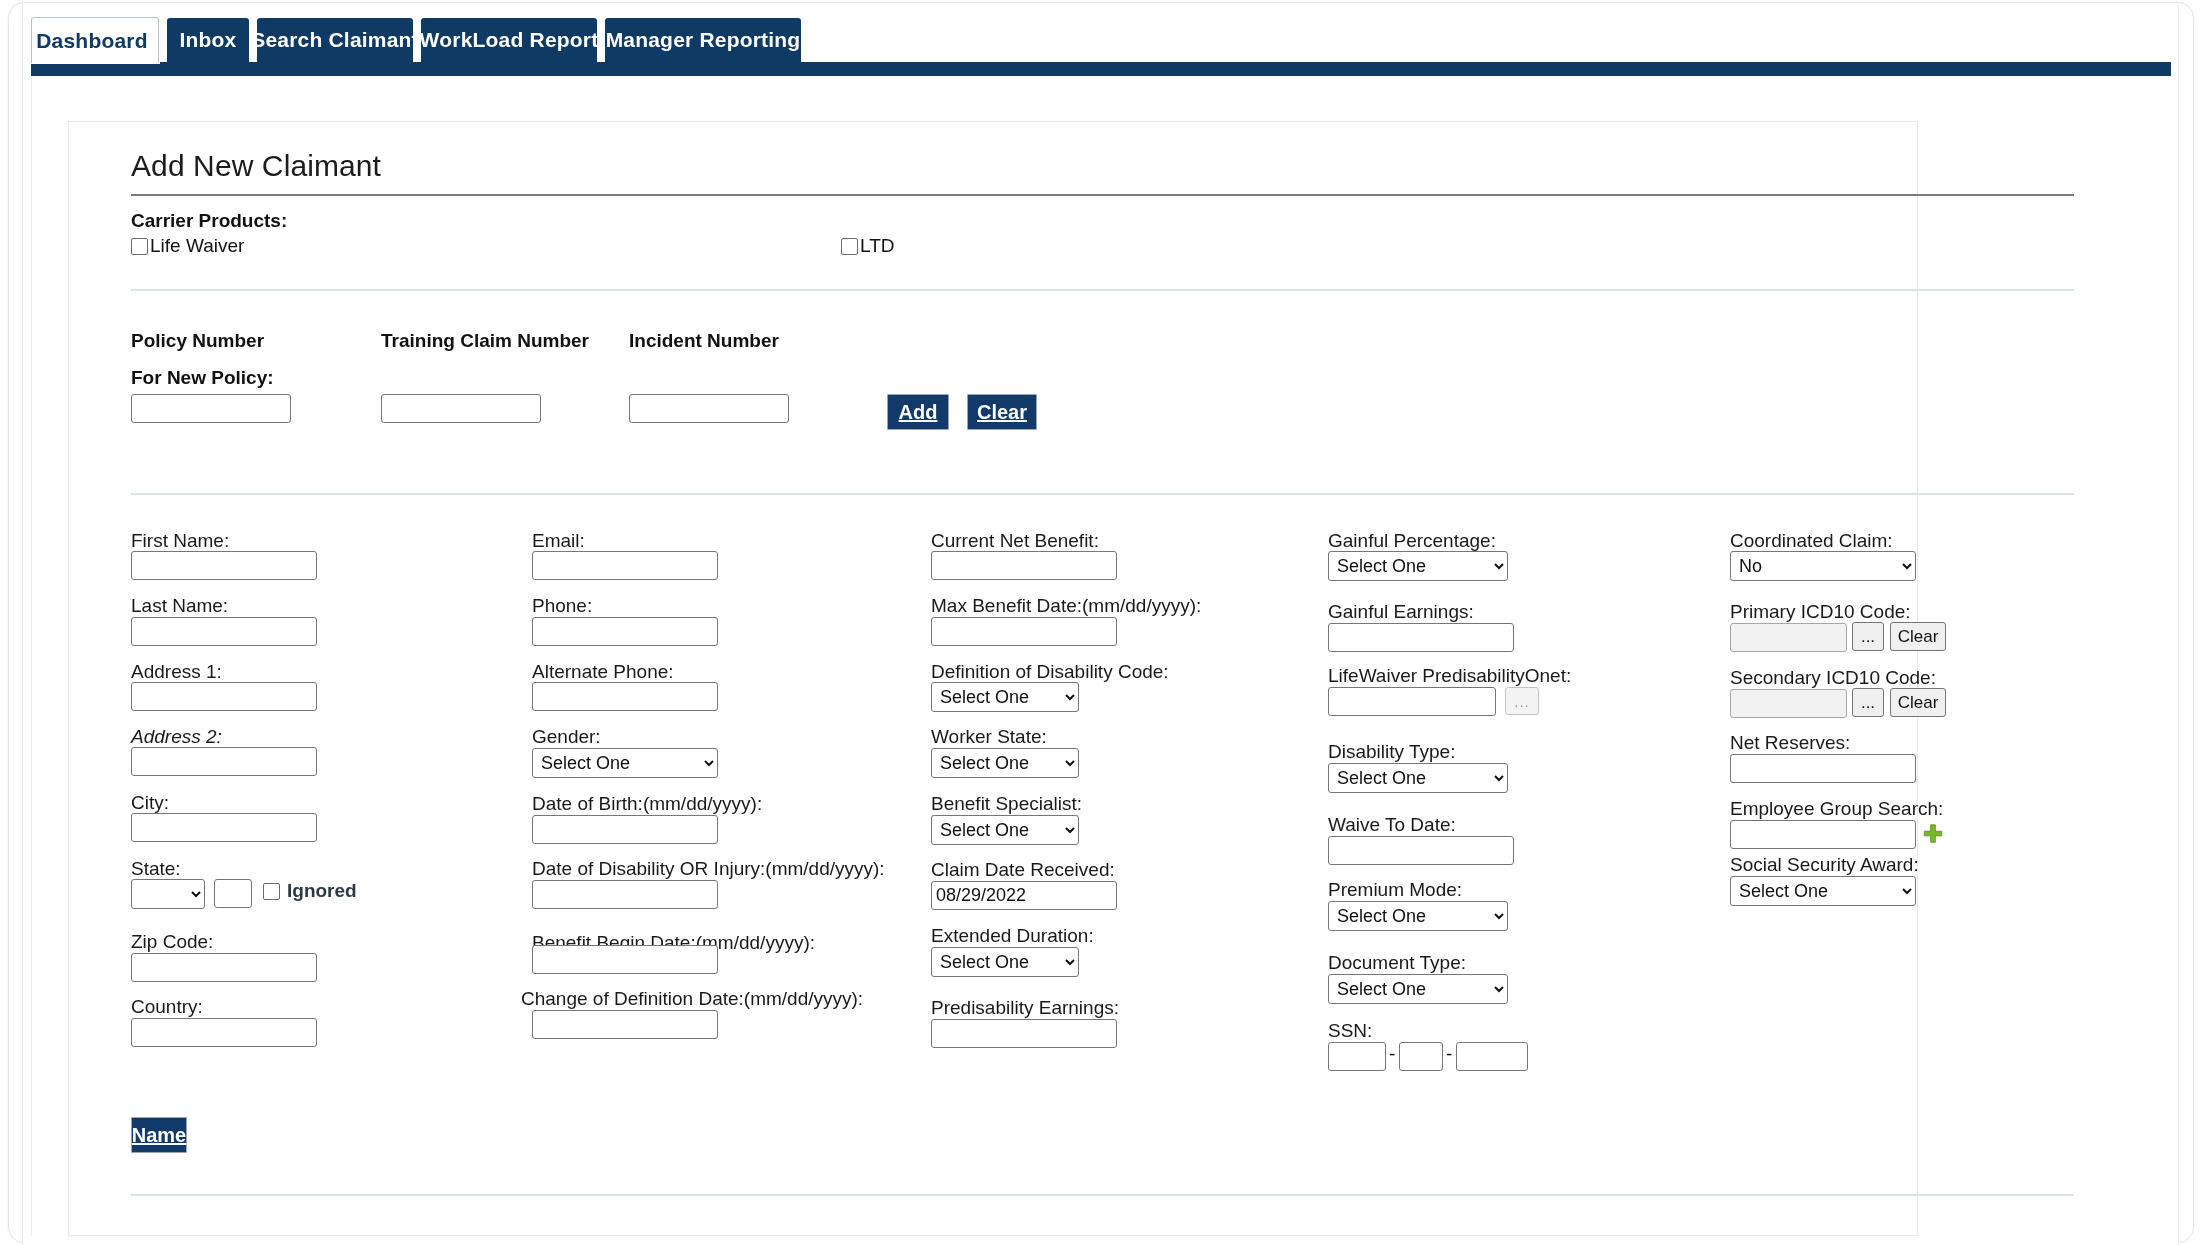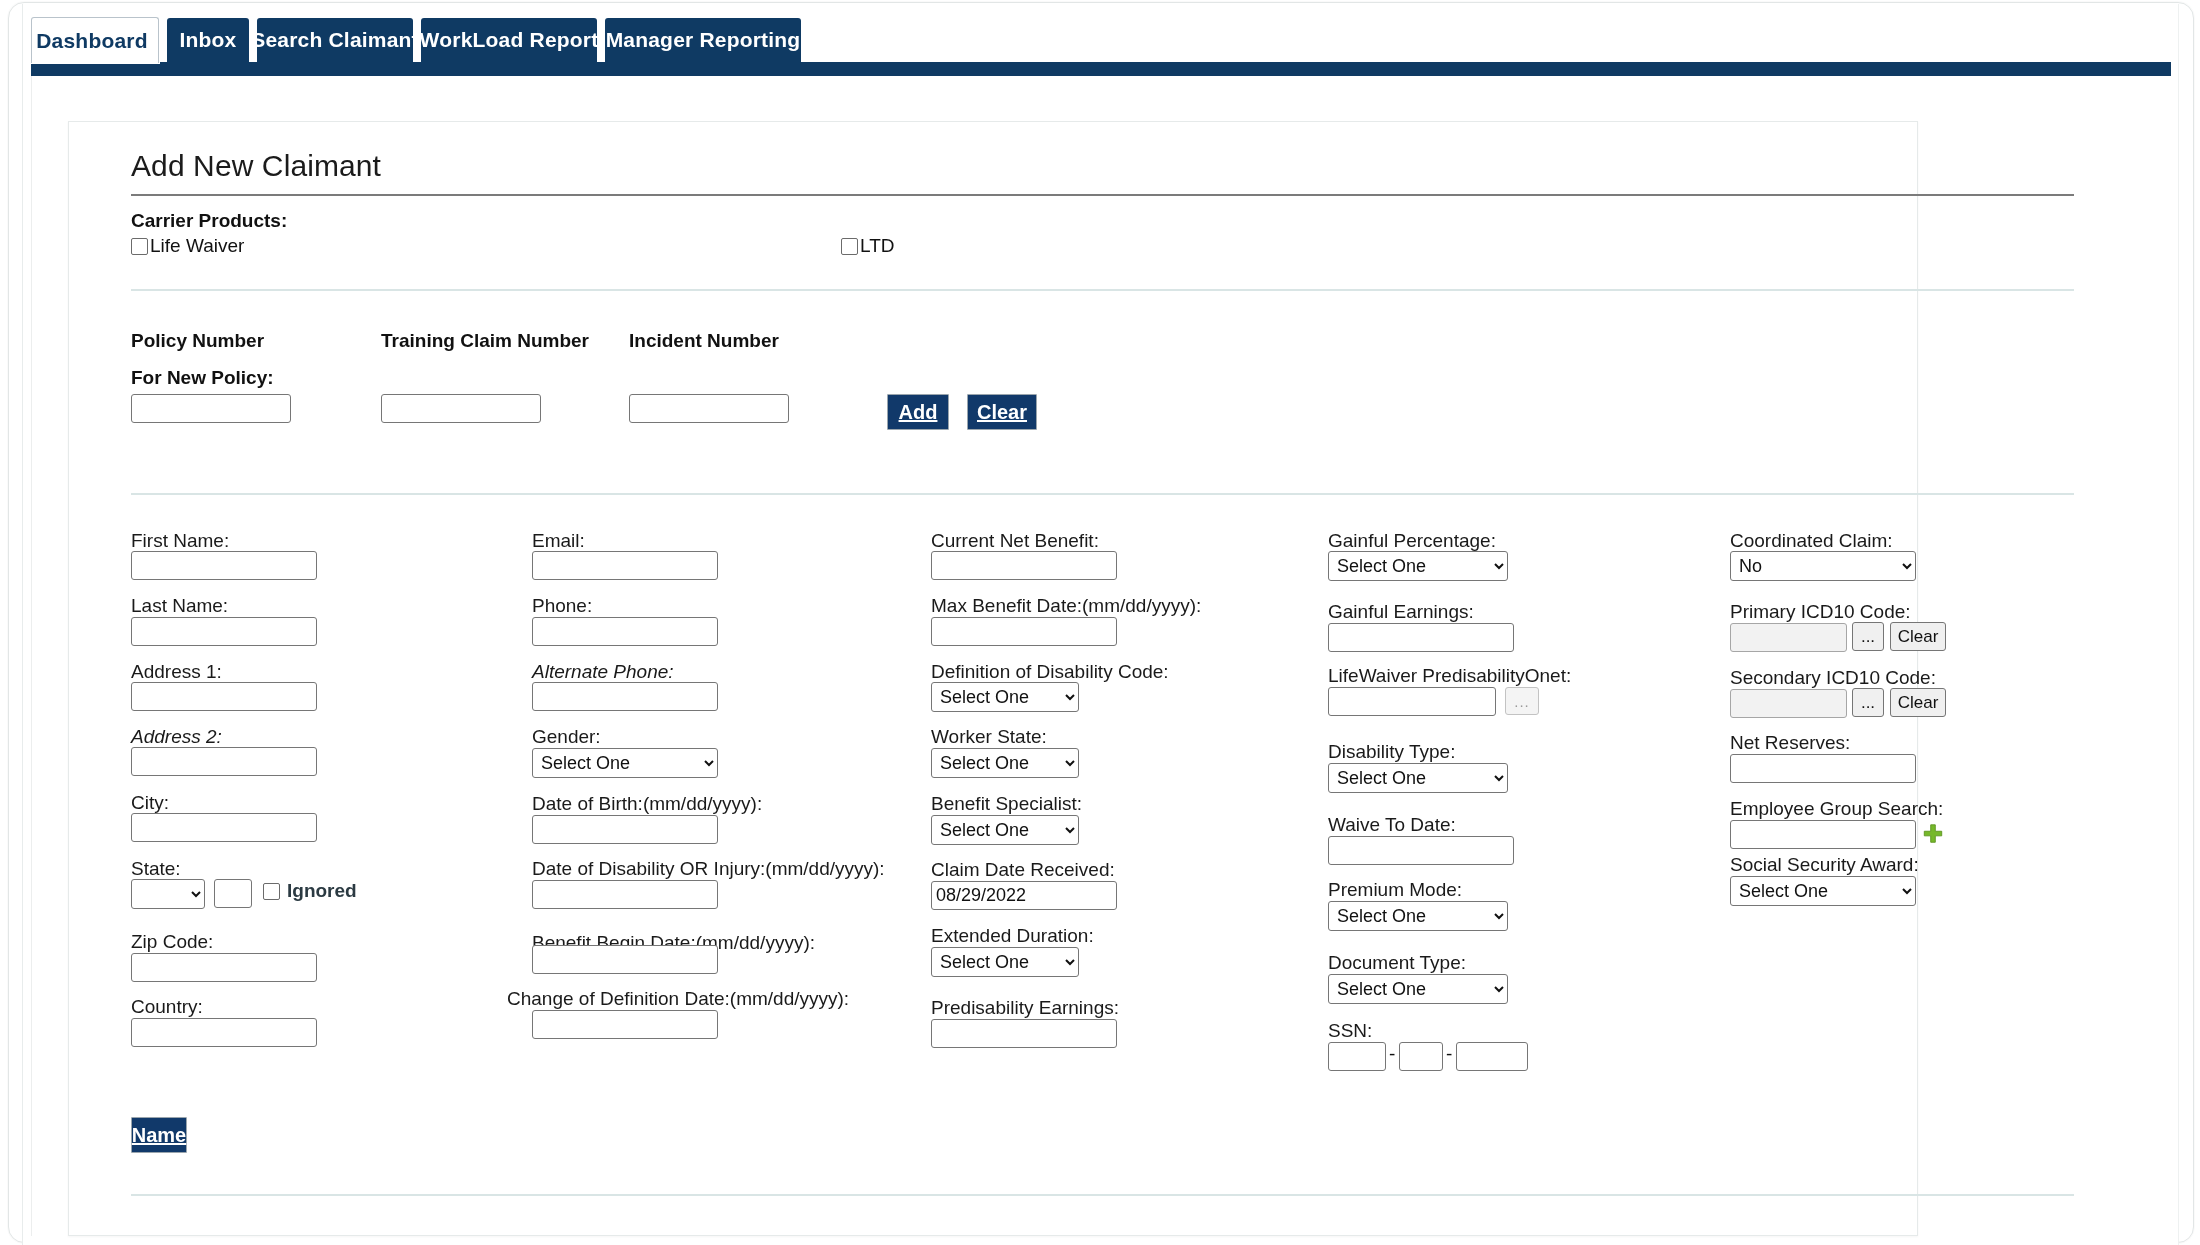--- a/index.html
+++ b/index.html
@@ -327,38 +327,38 @@
 
       <div class="field-label" style="left:62px; top:874px;">Country:</div>
       <input class="txt" style="left: 62px; top: 896px; width: 186px;" type="text" value="">
 
       <div class="field-label" style="left:463px; top:408px;">Email:</div>
       <input class="txt" style="left: 463px; top: 429px; width: 186px;" type="text" value="">
 
       <div class="field-label" style="left:463px; top:473px;">Phone:</div>
       <input class="txt" style="left: 463px; top: 495px; width: 186px;" type="text" value="">
 
-      <div class="field-label" style="left:463px; top:539px;font-style:italic;">Alternate Phone:</div>
+      <div class="field-label" style="left:463px; top:539px;">Alternate Phone:</div>
       <input class="txt" style="left: 463px; top: 560px; width: 186px;" type="text" value="">
 
       <div class="field-label" style="left:463px; top:604px;">Gender:</div>
       <select class="sel" style="left:463px; top:626px; width:186px;">
         <option>Select One</option>
       </select>
 
       <div class="field-label" style="left:463px; top:671px;">Date of Birth:(mm/dd/yyyy):</div>
       <input class="txt" style="left: 463px; top: 693px; width: 186px;" type="text" value="">
 
       <div class="field-label" style="left:463px; top:736px;">Date of Disability OR Injury:(mm/dd/yyyy):</div>
       <input class="txt" style="left: 463px; top: 758px; width: 186px;" type="text" value="">
 
       <div class="field-label" style="left:463px; top:810px;">Benefit Begin Date:(mm/dd/yyyy):</div>
       <input class="txt" style="left: 463px; top: 823px; width: 186px;" type="text" value="">
 
-      <div class="field-label" style="left:438px; top:866px;">Change of Definition Date:(mm/dd/yyyy):</div>
+      <div class="field-label" style="left:452px; top:866px;">Change of Definition Date:(mm/dd/yyyy):</div>
       <input class="txt" style="left: 463px; top: 888px; width: 186px;" type="text" value="">
 
       <div class="field-label" style="left:862px; top:408px;">Current Net Benefit:</div>
       <input class="txt" style="left: 862px; top: 429px; width: 186px;" type="text" value="">
 
       <div class="field-label" style="left:862px; top:473px;">Max Benefit Date:(mm/dd/yyyy):</div>
       <input class="txt" style="left: 862px; top: 495px; width: 186px;" type="text" value="">
 
       <div class="field-label" style="left:862px; top:539px;">Definition of Disability Code:</div>
       <select class="sel" style="left:862px; top:560px; width:148px;">

